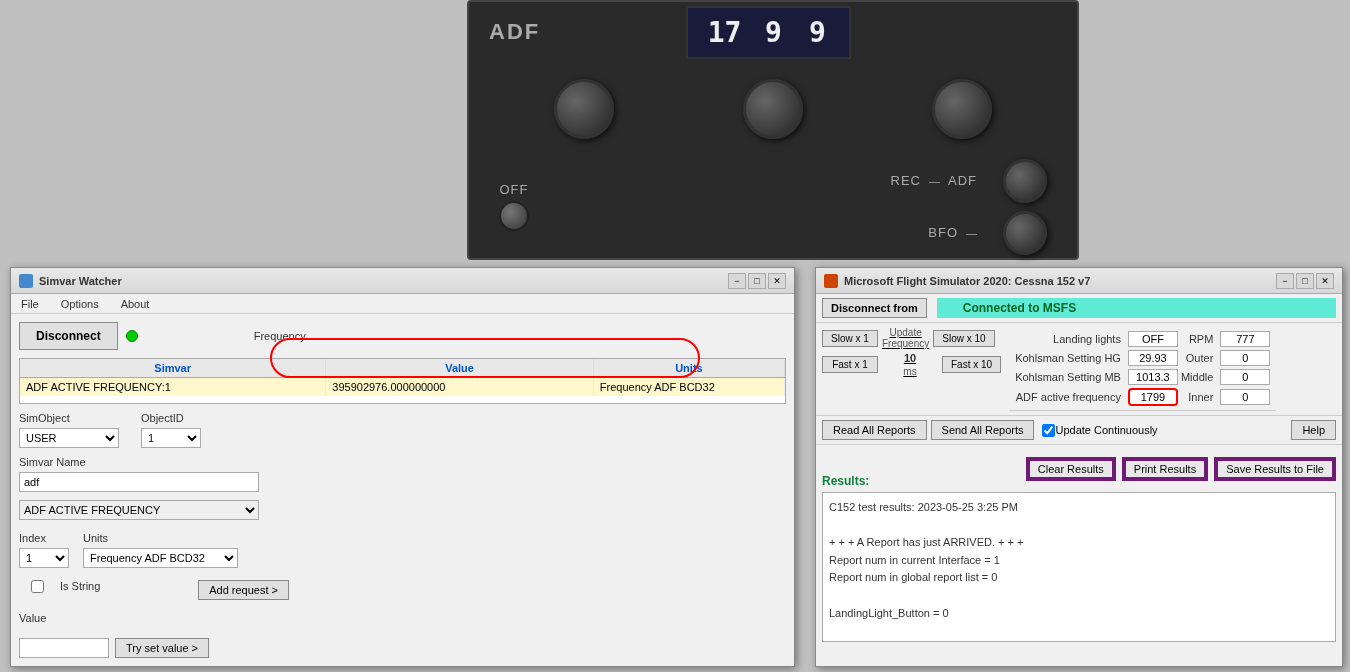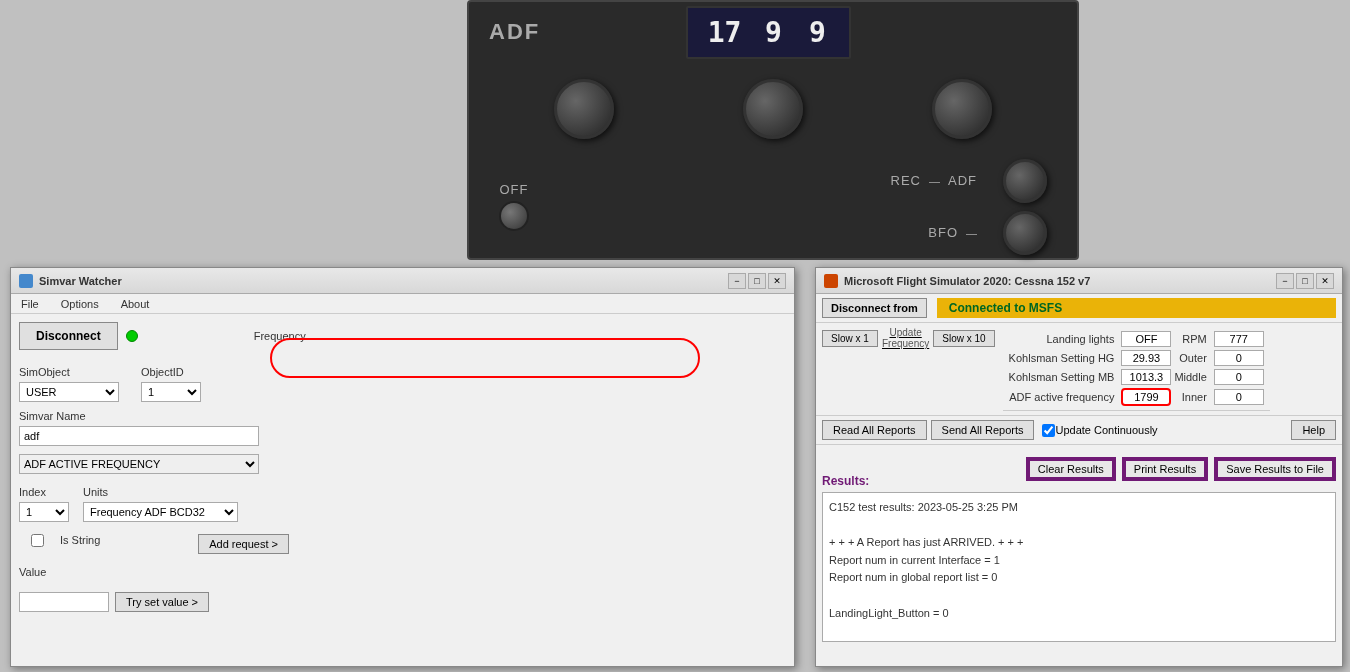--- a/index.html
+++ b/index.html
@@ -376,25 +376,25 @@
       top: 267px;
       left: 815px;
       width: 528px;
       height: 400px;
       background: #f0f0f0;
       border: 1px solid #888;
       box-shadow: 2px 2px 8px rgba(0,0,0,0.4);
     }
 
     .connected-bar {
-      background: #eab308;
+      background: #5eead4;
       color: #006622;
       font-size: 12px;
       font-weight: bold;
-      padding: 3px 12px;
+      padding: 3px 26px;
       flex: 1;
       margin-left: 6px;
     }
 
     .msfs-top-row {
       display: flex;
       align-items: center;
       padding: 4px 6px;
       gap: 4px;
       border-bottom: 1px solid #ccc;
@@ -507,21 +507,21 @@
     .results-header-row {
       display: flex;
       align-items: center;
       gap: 6px;
       margin-bottom: 4px;
     }
 
     .results-label {
       font-size: 12px;
       font-weight: bold;
-      color: #701a75;
+      color: #15803d;
       margin-top: 25px;
     }
 
     .results-btn {
       background: #e8e8e8;
       border: 4px solid #701a75;
       padding: 2px 8px;
       font-size: 11px;
       cursor: pointer;
     }
@@ -614,20 +614,38 @@
 
   <div class="simvar-body">
 
     <div class="top-controls">
       <button class="disconnect-btn">Disconnect</button>
       <div class="green-dot"></div>
       <span style="width:80px;"></span>
       <span class="freq-label">Frequency</span>
     </div>
 
+    <div class="simvar-table-container">
+      <table class="simvar-table">
+        <thead>
+          <tr>
+            <th style="width:40%;color:#0055cc;">Simvar</th>
+            <th style="width:35%;color:#0055cc;">Value</th>
+            <th style="width:25%;color:#0055cc;">Units</th>
+          </tr>
+        </thead>
+        <tbody>
+          <tr class="highlighted-row">
+            <td>ADF ACTIVE FREQUENCY:1</td>
+            <td>395902976.000000000</td>
+            <td>Frequency ADF BCD32</td>
+          </tr>
+        </tbody>
+      </table>
+    </div>
 
     <div class="left-panel" style="margin-top:8px;">
       <div class="simvar-left-col">
         <div class="form-row">
           <div class="form-group">
             <span class="label-small">SimObject</span>
             <select class="form-select" style="width:100px;">
               <option>USER</option>
             </select>
           </div>
@@ -706,20 +724,28 @@
 
   <div class="msfs-controls">
     <div class="speed-group">
       <div class="speed-row">
         <button class="speed-btn">Slow x 1</button>
         <div class="update-col">
           <span class="update-label">Update<br>Frequency</span>
         </div>
         <button class="speed-btn">Slow x 10</button>
       </div>
+      <div class="speed-row">
+        <button class="speed-btn">Fast x 1</button>
+        <div class="update-col" style="text-align:center;min-width:56px;">
+          <div class="update-value">10</div>
+          <div style="font-size:10px;color:#555;">ms</div>
+        </div>
+        <button class="speed-btn">Fast x 10</button>
+      </div>
     </div>
 
     <div class="params-grid">
       <span class="param-label">Landing lights</span>
       <div class="param-value-box">OFF</div>
       <span class="param-label">RPM</span>
       <div class="param-value-box">777</div>
 
       <span class="param-label">Kohlsman Setting HG</span>
       <div class="param-value-box">29.93</div>

